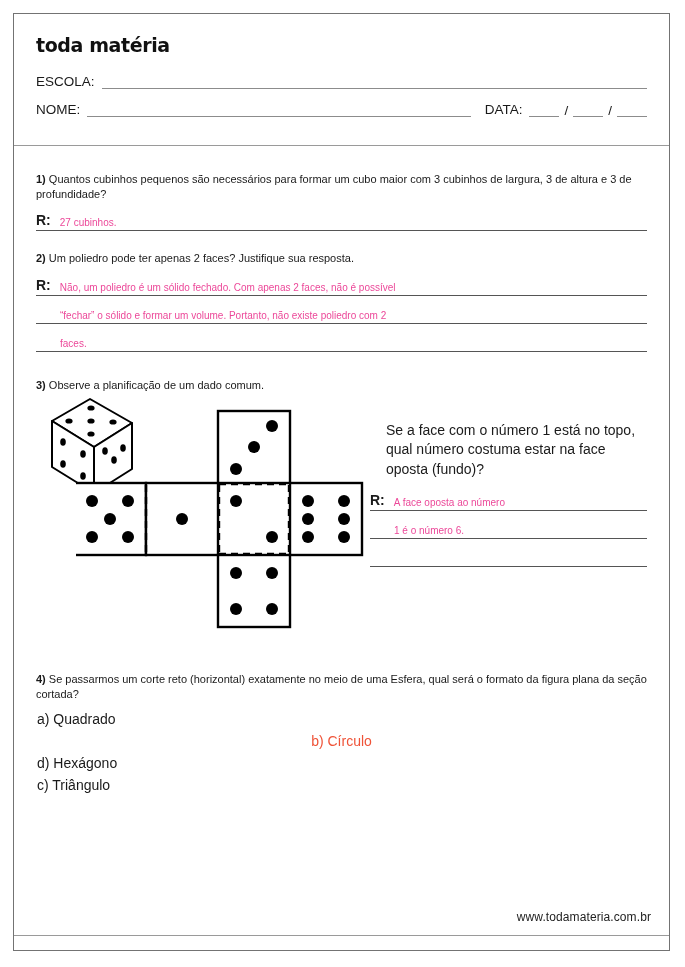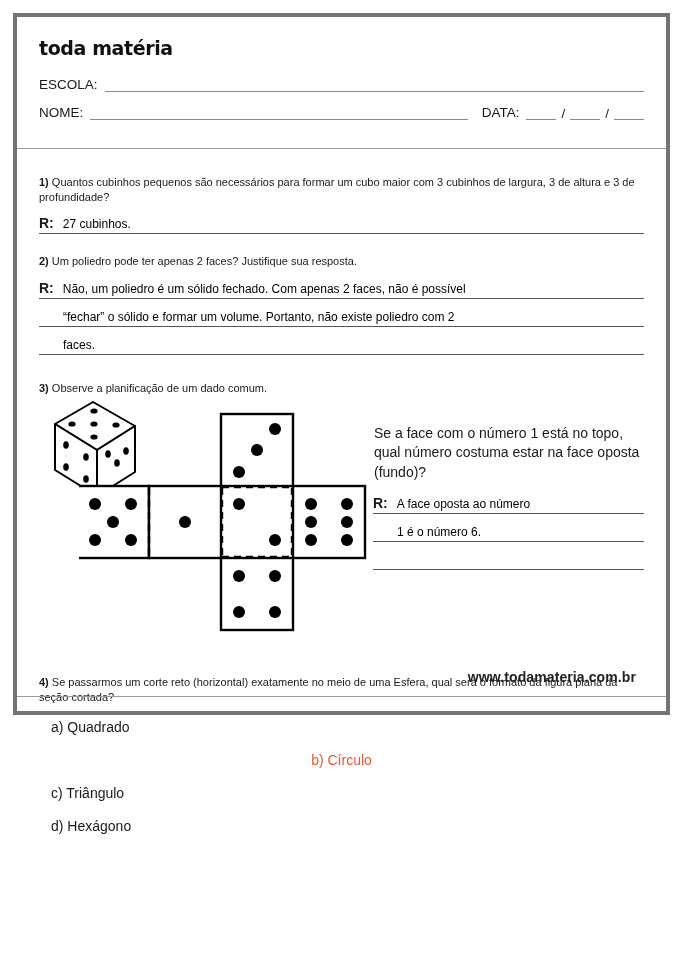--- a/index.html
+++ b/index.html
@@ -14,22 +14,22 @@
     color: #1a1a1a;
     position: relative;
     overflow: hidden;
   }
 
   .page {
     position: absolute;
     left: 13px;
     top: 13px;
     width: 657px;
-    height: 702px;
-    border: 4px solid #737373;
+    height: 938px;
+    border: 1px solid #737373;
     box-sizing: border-box;
     background: #fff;
   }
 
   
   .header {
     border-bottom: 1px solid #9a9a9a;
     box-sizing: border-box;
     height: 132px;
     padding: 20px 22px 0 22px;
@@ -96,22 +96,22 @@
     margin-bottom: 6px;
     min-height: 19px;
   }
   .ans-r {
     font-weight: bold;
     font-size: 14px;
     margin-right: 9px;
     flex: 0 0 auto;
   }
   .ans-text {
-    color: #000000;
-    font-size: 12px;
+    color: #ec4899;
+    font-size: 10px;
     flex: 1 1 auto;
     white-space: nowrap;
   }
   .ans-line.indent .ans-text { padding-left: 24px; }
 
   
   .fig-row {
     display: flex;
     align-items: flex-start;
     margin-top: 14px;
@@ -123,42 +123,42 @@
     flex: 0 0 auto;
   }
   .fig-right {
     flex: 1 1 auto;
     padding-top: 14px;
     padding-left: 4px;
   }
   .fig-right p {
     font-size: 14px;
     line-height: 1.4;
-    margin: 0 0 10px 1px;
+    margin: 0 0 10px 16px;
   }
 
   .net { position: absolute; left: 40px; top: 0; }
   .die3d { position: absolute; left: 0px; top: -22px; }
 
   
   .opts { margin-top: 6px; }
   .opt {
     font-size: 14px;
     line-height: 1.5;
-    margin: 12px;
+    margin: 1px;
   }
   .opt.correct { color: #ef5338; text-align: center; }
 
   
   .footer {
     position: absolute;
-    right: 30px;
+    right: 18px;
     bottom: 26px;
-    font-size: 14px;
-    font-weight: bold;
+    font-size: 12px;
+    font-weight: normal;
     color: #222;
     letter-spacing: 0.1px;
   }
   .footer-rule {
     position: absolute;
     left: 0;
     right: 0;
     bottom: 14px;
     border-bottom: 1px solid #9a9a9a;
   }
@@ -324,21 +324,21 @@
     </div>
 
     <div class="q-block" style="margin-top:30px;">
       <p class="q-text">
         <span class="q-num">4)</span>
         <span>Se passarmos um corte reto (horizontal) exatamente no meio de uma Esfera, qual será o formato da figura plana da seção cortada?</span>
       </p>
       <div class="opts">
         <p class="opt">a) Quadrado</p>
         <p class="opt correct">b) Círculo</p>
+        <p class="opt">d) Hexágono</p>
         <p class="opt">c) Triângulo</p>
-        <p class="opt">d) Hexágono</p>
       </div>
     </div>
   </div>
 
   <div class="footer">www.todamateria.com.br</div>
   <div class="footer-rule"></div>
 </div>
 
 </body></html>

